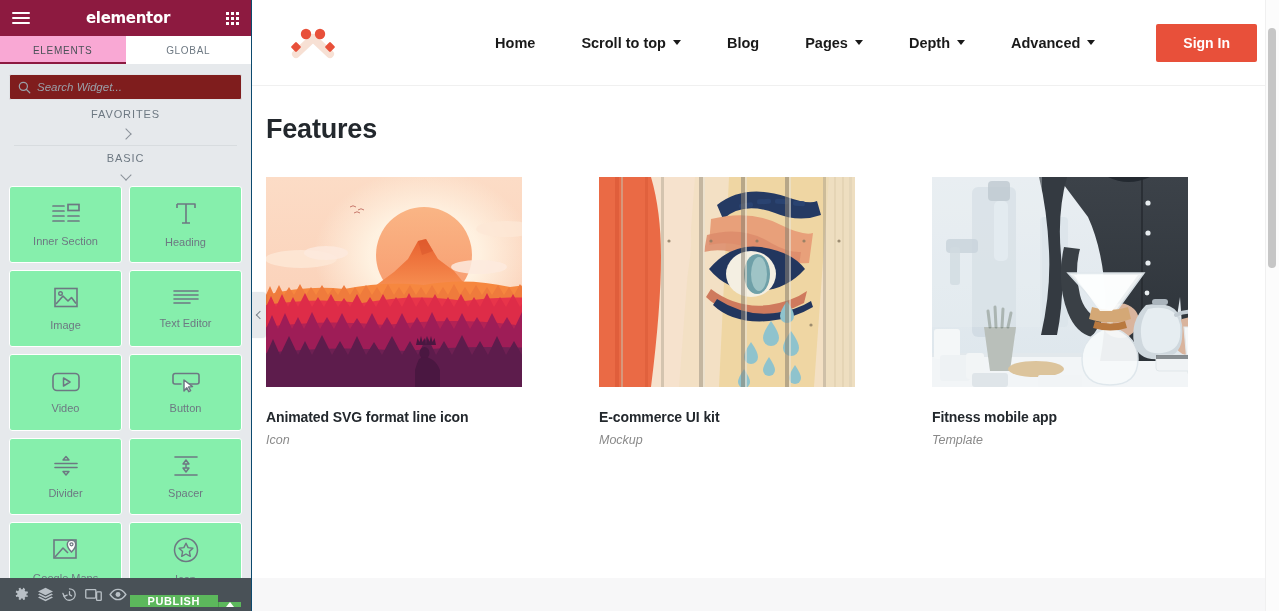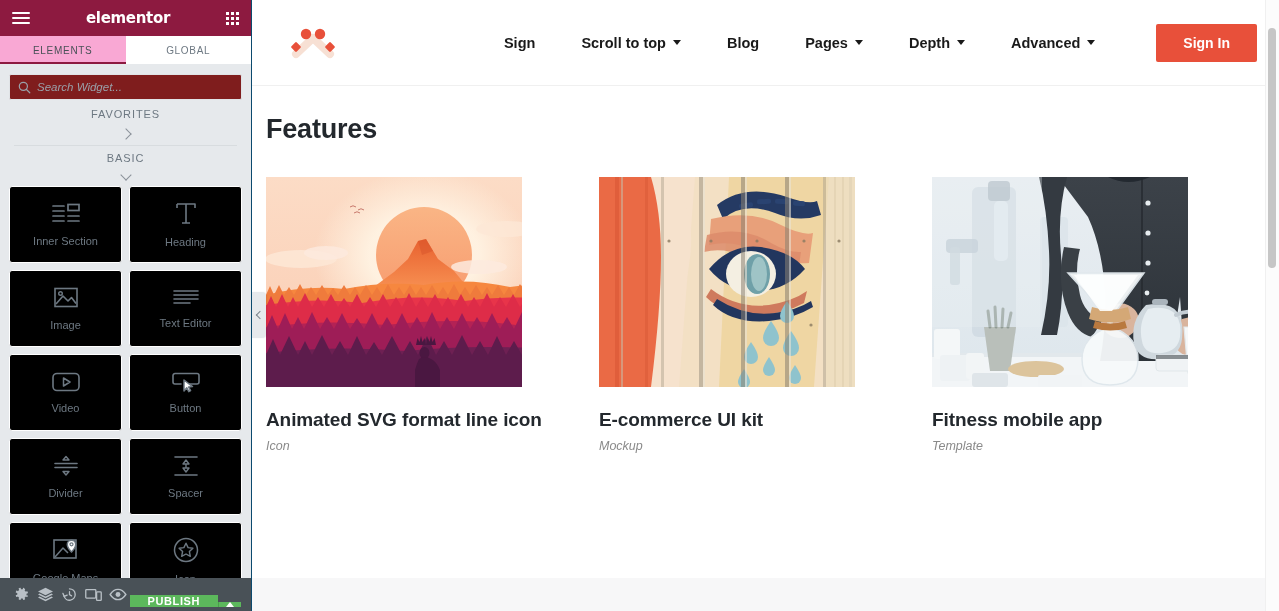--- a/index.html
+++ b/index.html
@@ -73,21 +73,21 @@
 
   .chev { width: 8px; height: 8px; border-right: 1.6px solid #8a9199; border-bottom: 1.6px solid #8a9199; }
   .chev.right { transform: rotate(-45deg); }
   .chev.down { transform: rotate(45deg); margin-bottom: 3px; }
 
   .widget-grid {
     display: grid; grid-template-columns: 1fr 1fr; gap: 7px;
     padding: 4px 9px 0 9px;
   }
   .widget {
-    background: #000000; border-radius: 3px; height: 77px;
+    background: #86efac; border-radius: 3px; height: 77px;
     display: flex; flex-direction: column; align-items: center; justify-content: center;
     gap: 9px; cursor: grab; border: 1px solid #fff;
   }
   .widget .wlabel { font-size: 11px; color: #6d7882; }
   .widget svg { display: block; }
 
   .sb-footer {
     height: 33px; flex: 0 0 33px; background: #495157;
     display: flex; align-items: center; padding: 0 10px; gap: 0;
     position: absolute; bottom: 0; left: 0; right: 0; z-index: 5;
@@ -143,21 +143,21 @@
     font-size: 27px; font-weight: 700; color: #23282d; letter-spacing: -0.2px;
     padding: 28px 0 0 14px; margin-left: 0;
   }
   .cards {
     display: flex; gap: 17px; padding: 32px 0 0 14px;
   }
   .card { width: 316px; flex: 0 0 316px; }
   .card-media { width: 256px; height: 210px; overflow: hidden; position: relative; background: #eee; text-align: right; }
   .card-media svg, .card-media .photo { display: block; width: 316px; height: 210px; }
   .card-title {
-    font-size: 19px; font-weight: 700; color: #23282d; margin-top: 22px; letter-spacing: -0.1px;
+    font-size: 14px; font-weight: 700; color: #23282d; margin-top: 22px; letter-spacing: -0.1px;
   }
   .card-sub { font-size: 12.5px; color: #8a8a8a; font-style: italic; margin-top: 8px; }
 
   .page-footer {
     position: absolute; left: 0; right: 0; bottom: 0; height: 33px;
     background: #f7f7f8;
   }
 
   
   .vscroll-track {
@@ -386,21 +386,21 @@
           <path d="M6 29 L23 13 L40 29" fill="none" stroke="#f7e0d4" stroke-width="8" stroke-linecap="round" stroke-linejoin="round"></path>
           <circle cx="16" cy="9" r="5.2" fill="#e8503a"></circle>
           <circle cx="30" cy="9" r="5.2" fill="#e8503a"></circle>
           <rect x="2.2" y="18.2" width="7.6" height="7.6" rx="1.2" transform="rotate(45 6 22)" fill="#e8503a"></rect>
           <rect x="36.2" y="18.2" width="7.6" height="7.6" rx="1.2" transform="rotate(45 40 22)" fill="#e8503a"></rect>
         </svg>
       </div>
 
       <div class="nav-links">
         <div class="nav-item">
-          <span>Sign</span>
+          <span>Home</span>
         </div>
         <div class="nav-item">
           <span>Scroll to top</span>
           <span class="nav-caret"></span>
         </div>
         <div class="nav-item">
           <span>Blog</span>
         </div>
         <div class="nav-item">
           <span>Pages</span>

